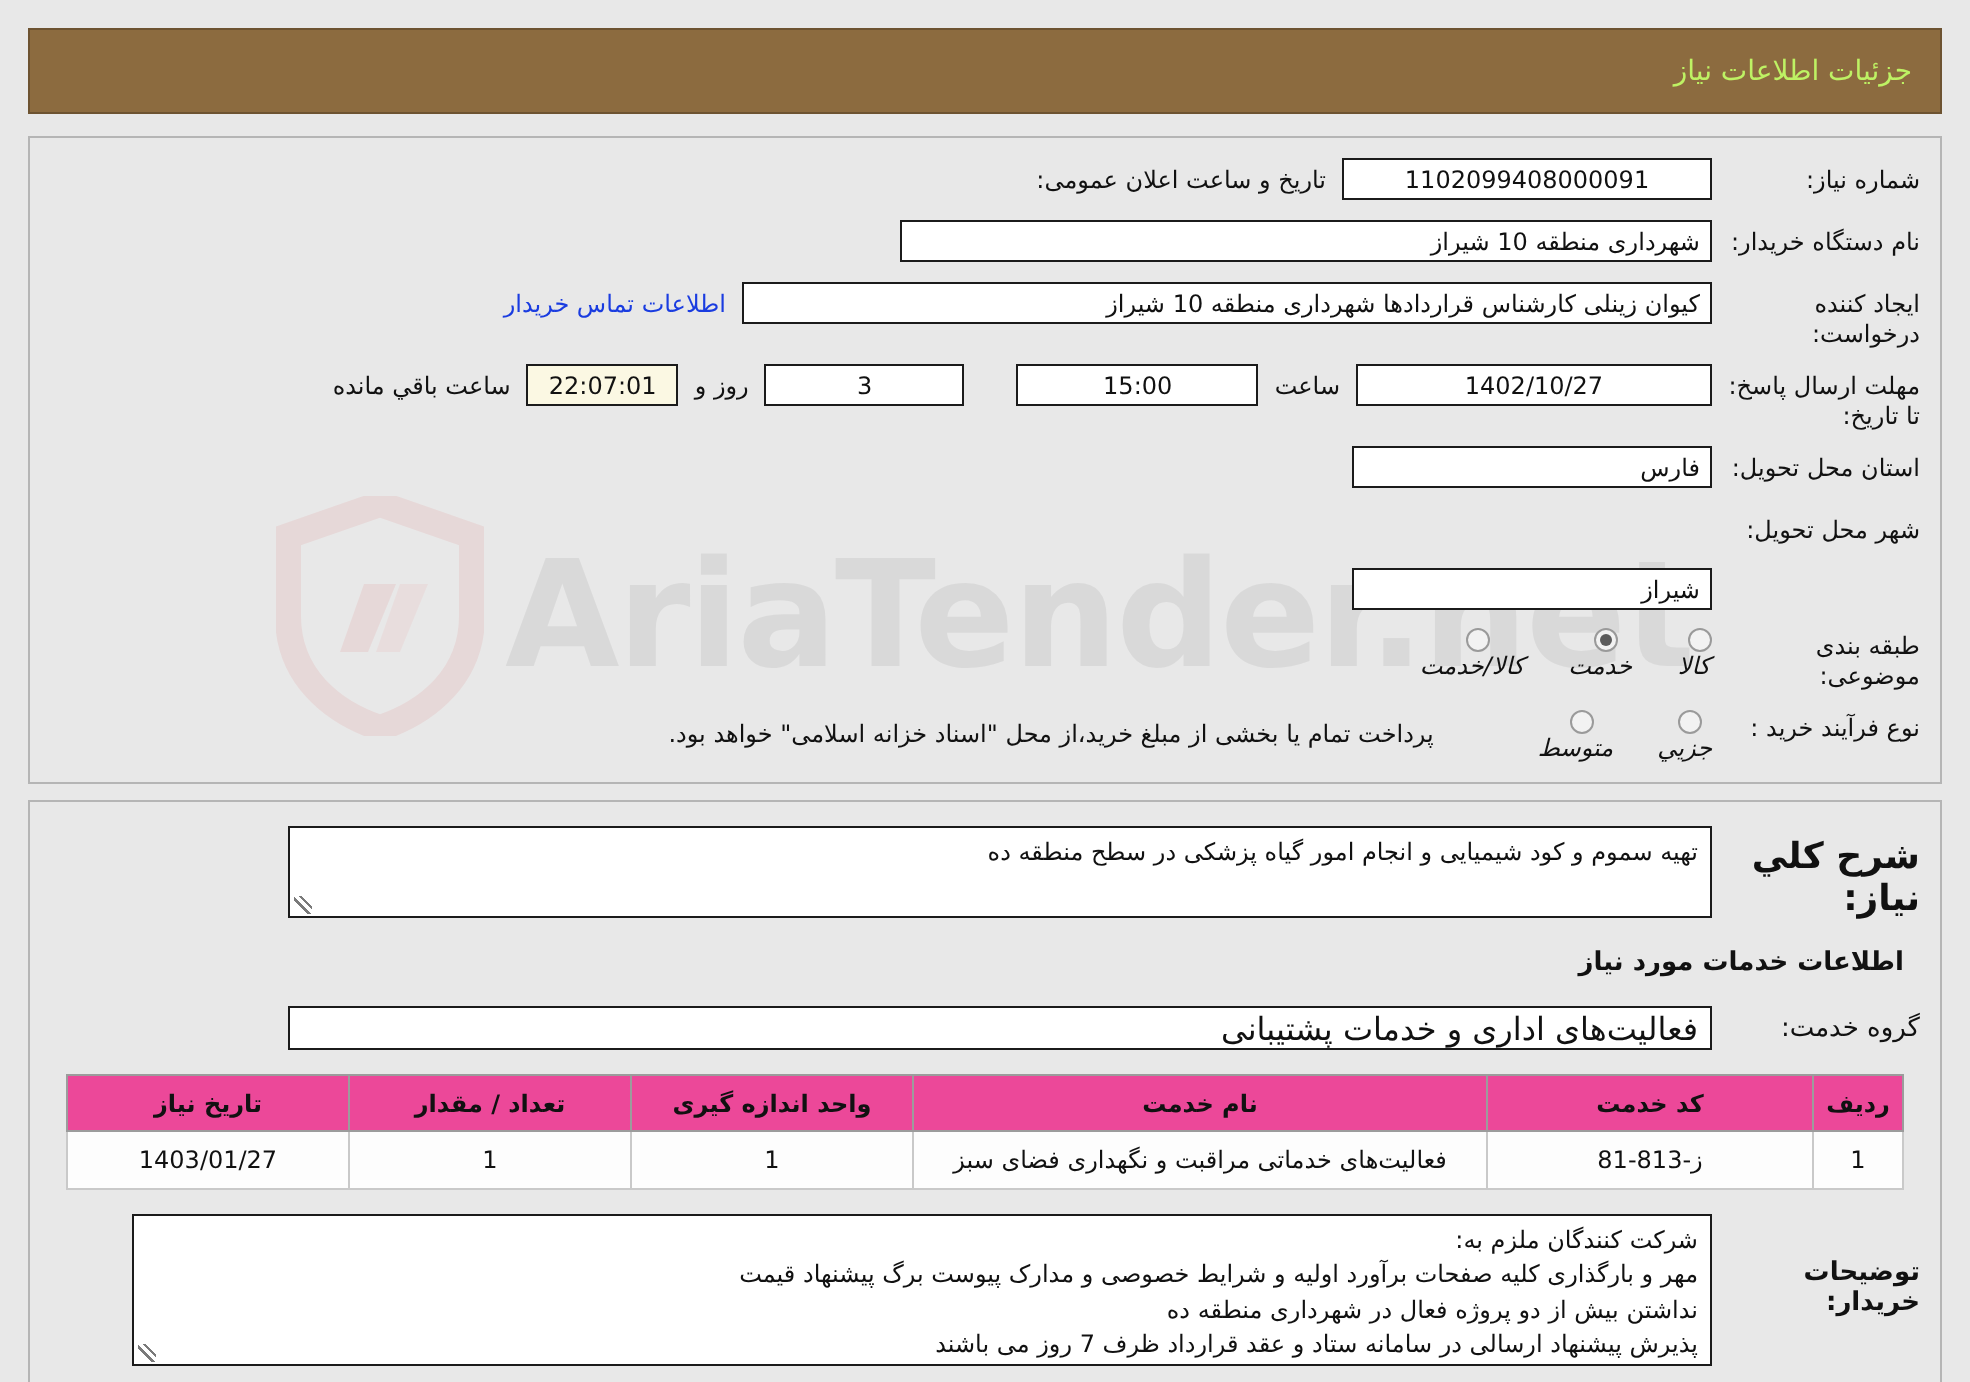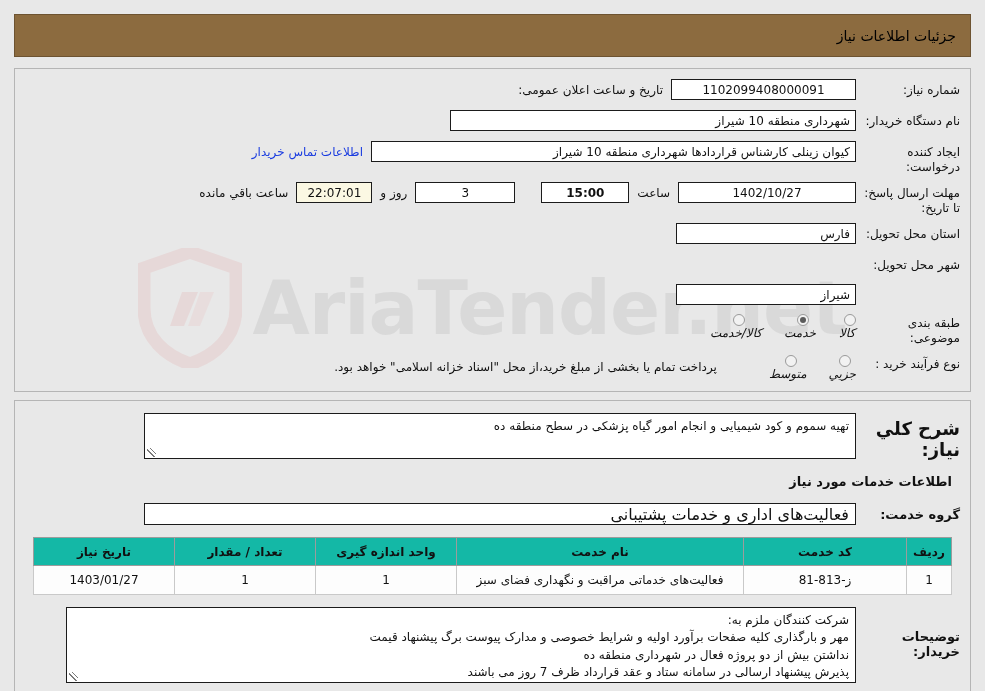--- a/index.html
+++ b/index.html
@@ -64,21 +64,21 @@
     margin: 14px 0 0 0;
     height: 41px;
     background: #8c6b3f;
     border: 1px solid #6d5331;
     display: flex;
     align-items: center;
     justify-content: flex-start;
     padding: 0 14px;
   }
   .title-bar .title-text {
-    color: #000000;
+    color: #bef264;
     font-size: 14px;
     font-weight: normal;
   }
 
   
   .panel {
     border: 1px solid #b5b5b5;
     background: transparent;
     margin-top: 11px;
     padding: 10px 10px 8px 10px;
@@ -131,21 +131,21 @@
     white-space: nowrap;
     cursor: pointer;
   }
 
   
   .w-need-no   { width: 185px; }
   .w-pubdate   { width: 172px; }
   .w-buyer     { width: 406px; }
   .w-creator   { width: 485px; }
   .w-date      { width: 178px; }
-  .w-time      { width: 88px; font-weight: bold; }
+  .w-time      { width: 121px; }
   .w-days      { width: 100px; }
   .w-counter   { width: 76px; }
   .w-province  { width: 180px; }
   .w-city      { width: 180px; margin-top: 30px; }
 
   
   .radio-group {
     display: flex;
     flex-direction: row;
     align-items: center;
@@ -223,21 +223,21 @@
   .sec-title {
     font-size: 13px;
     font-weight: bold;
     margin: 14px 0 14px 0;
     padding-right: 8px;
   }
 
   .row-group { display: flex; align-items: center; margin-bottom: 6px; }
   .group-lbl {
     font-size: 13px;
-    font-weight: bold;
+    font-weight: normal;
     width: 104px;
     flex: 0 0 104px;
     text-align: right;
   }
   .inp-group {
     width: 712px;
     height: 22px;
     line-height: 22px;
     text-align: right;
     border: 1px solid #1b1b1b;
@@ -248,21 +248,21 @@
   }
 
   
   .tbl-wrap { margin: 12px 8px 0 8px; }
   table.grid {
     border-collapse: collapse;
     width: 100%;
     font-size: 12px;
   }
   table.grid th {
-    background: #14b8a6;
+    background: #ec4899;
     border: 1px solid #9c9c9c;
     font-weight: bold;
     height: 27px;
     color: #111;
     text-align: center;
     padding: 0 6px;
   }
   table.grid td {
     background: #fdfdfd;
     border: 1px solid #c9c9c9;

